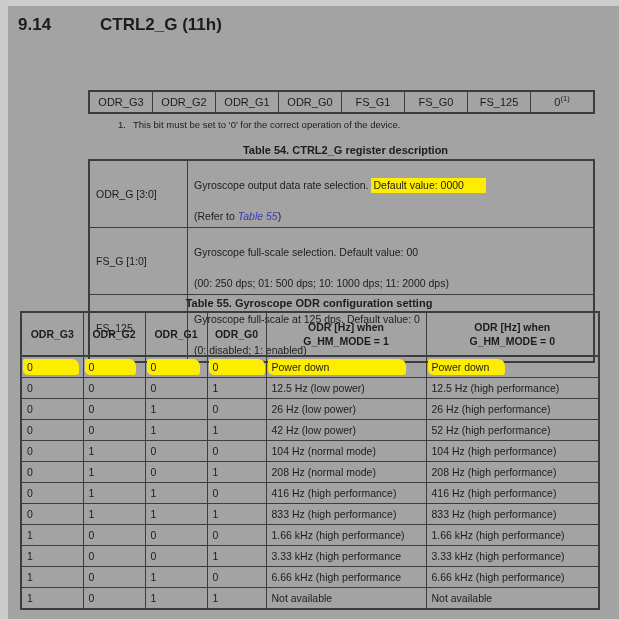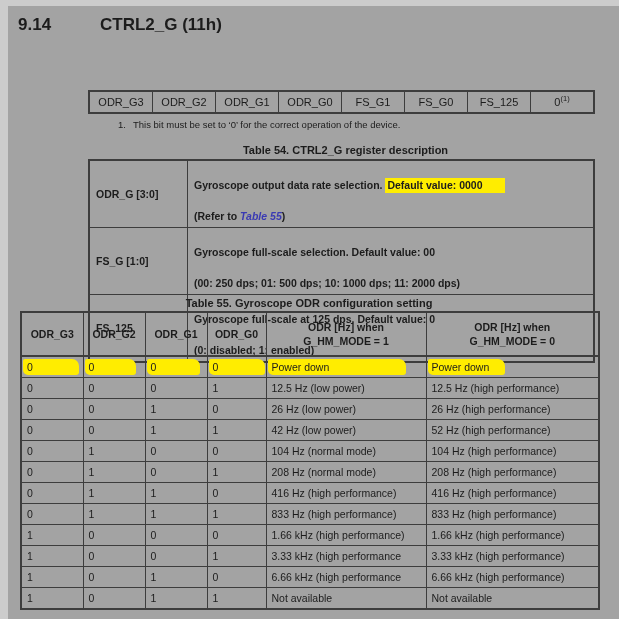--- a/index.html
+++ b/index.html
@@ -27,21 +27,21 @@
   .t53 td{width:12.5%;height:20px;text-align:center;font-size:11px;padding:0;}
   .t53 sup{font-size:7.5px;vertical-align:super;line-height:0;}
 
   .footnote{position:absolute;left:89px;top:119px;font-size:9.5px;margin-left:29px;}
   .footnote .fn-num{display:inline-block;width:15px;}
 
   .t54{position:absolute;left:88px;top:159px;width:507px;font-size:10.5px;}
   .t54 .name{width:91px;padding:0 0 0 6px;vertical-align:middle;}
   .t54 .desc{padding:2px 6px;vertical-align:middle;}
   .t54 .desc div{line-height:17px;margin-top:14px;}
-  .t54 tr{height:40px;font-weight:bold;}
+  .t54 tr{height:40px;}
   .hl{background:#ffed00;padding:1px 22px 2px 2px;}
   .xlink{color:#3a3ab3;font-style:italic;cursor:pointer;}
 
   .t55{position:absolute;left:20px;top:311px;width:578px;font-size:10.5px;}
   .t55 col.c1{width:62px}.t55 col.c2{width:62px}.t55 col.c3{width:62px}
   .t55 col.c4{width:59px}.t55 col.c5{width:160px}.t55 col.c6{width:173px}
   .t55 th{height:42px;font-size:10.5px;font-weight:bold;text-align:center;
           line-height:14px;border-bottom-width:2px;padding:0 2px;}
   .t55 td{height:20px;padding:0 4px 0 5px;text-align:left;position:relative;overflow:hidden;}
   .t55 td .ct{position:relative;z-index:1;}

